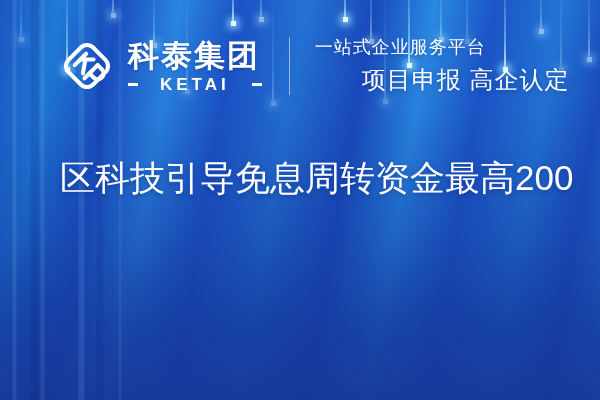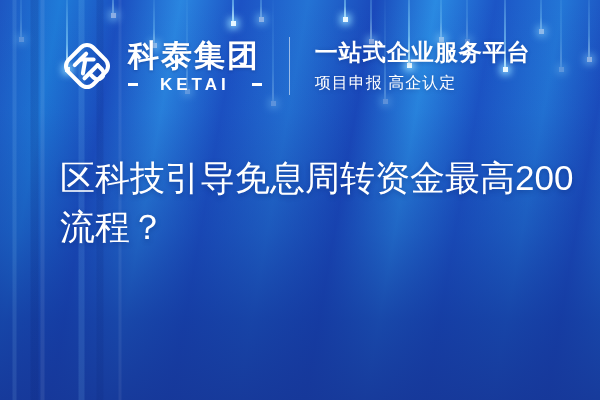--- a/index.html
+++ b/index.html
@@ -166,36 +166,36 @@
     margin-left: 27px;
   }
 
   .tagline-block {
     margin-left: 25px;
     display: flex;
     flex-direction: column;
     justify-content: center;
   }
   .tagline-main {
-    font-size: 23px;
+    font-size: 18px;
     color: #ffffff;
     letter-spacing: 1px;
     line-height: 1.1;
     white-space: nowrap;
     text-shadow: 0 1px 4px rgba(6,30,100,0.30);
-    font-weight: bold;
   }
   .tagline-sub {
     margin-top: 9px;
-    font-size: 16px;
+    font-size: 24px;
     color: #ffffff;
     letter-spacing: 1px;
     line-height: 1.1;
     white-space: nowrap;
     text-shadow: 0 1px 4px rgba(6,30,100,0.30);
+    margin-left: 47px;
   }
 
   
   .headline {
     position: absolute;
     left: 60px;
     top: 153px;
     width: 500px;
   }
   .headline-line {
@@ -267,16 +267,15 @@
 
     <div class="tagline-block">
       <div class="tagline-main">一站式企业服务平台</div>
       <div class="tagline-sub">项目申报 高企认定</div>
     </div>
 
   </div>
 
   <div class="headline">
     <div class="headline-line">区科技引导免息周转资金最高200</div>
-    <div class="headline-line">流程？</div>
   </div>
 
 </div>
 
 </body></html>

